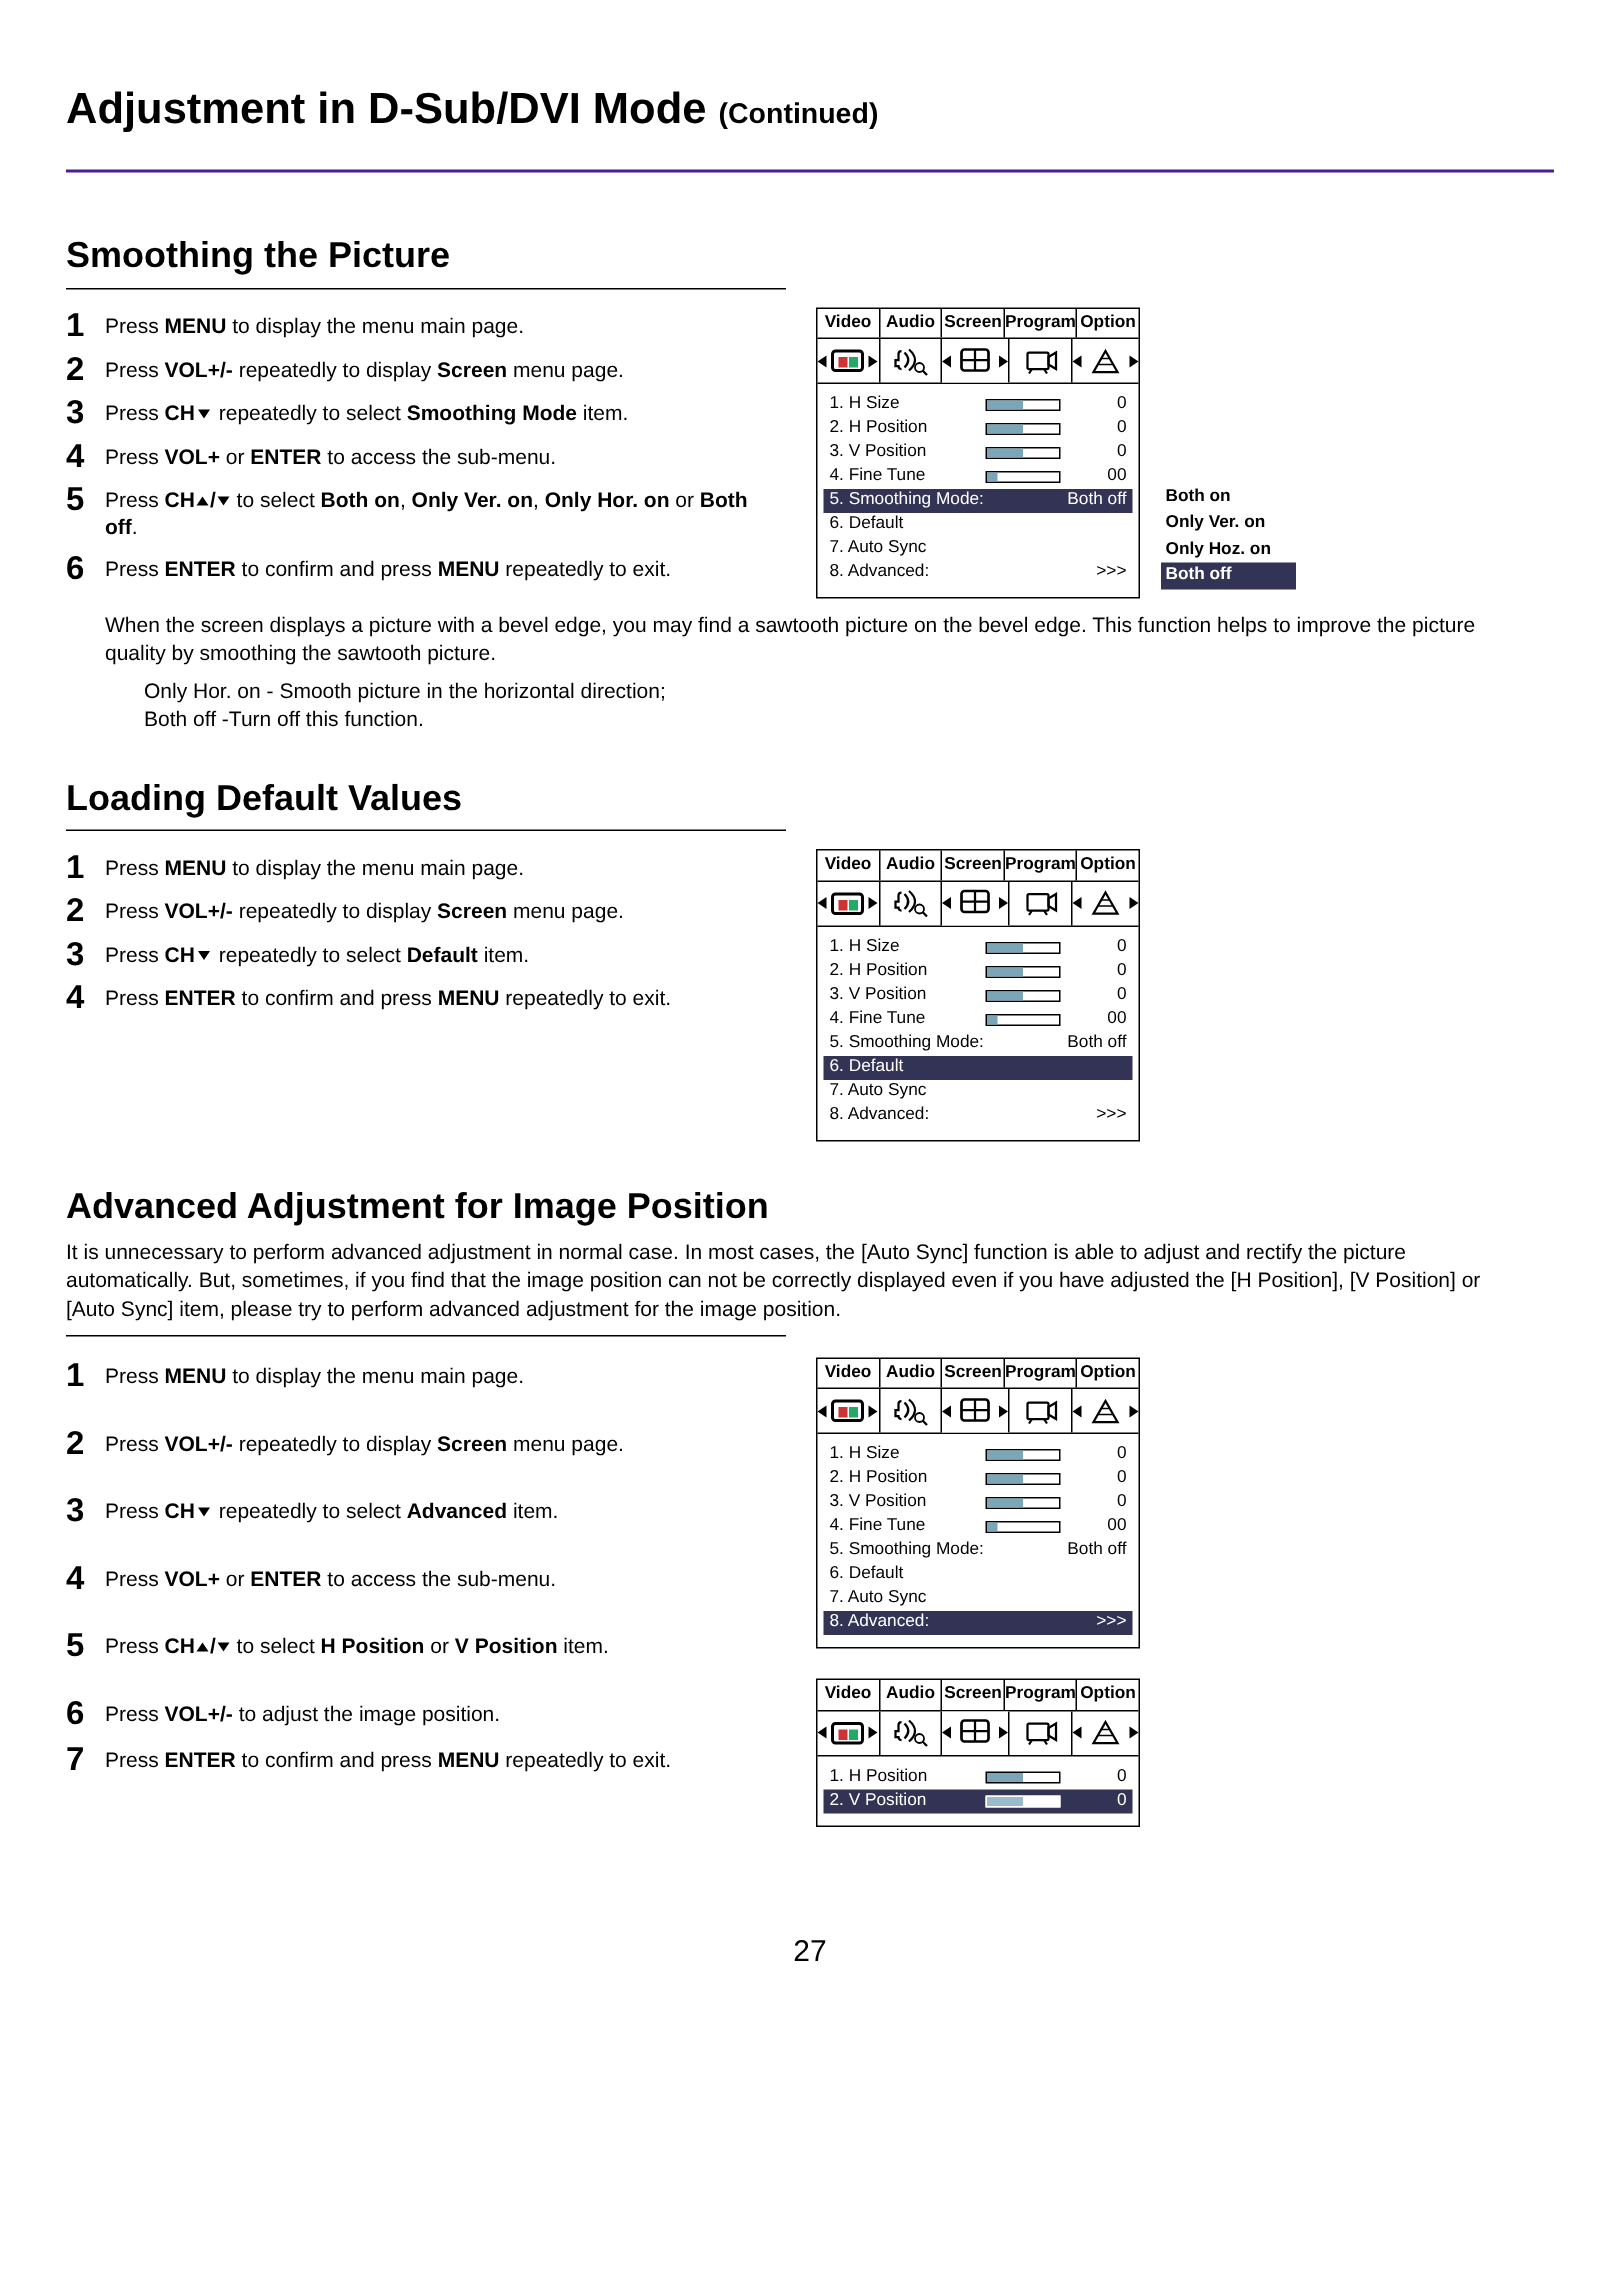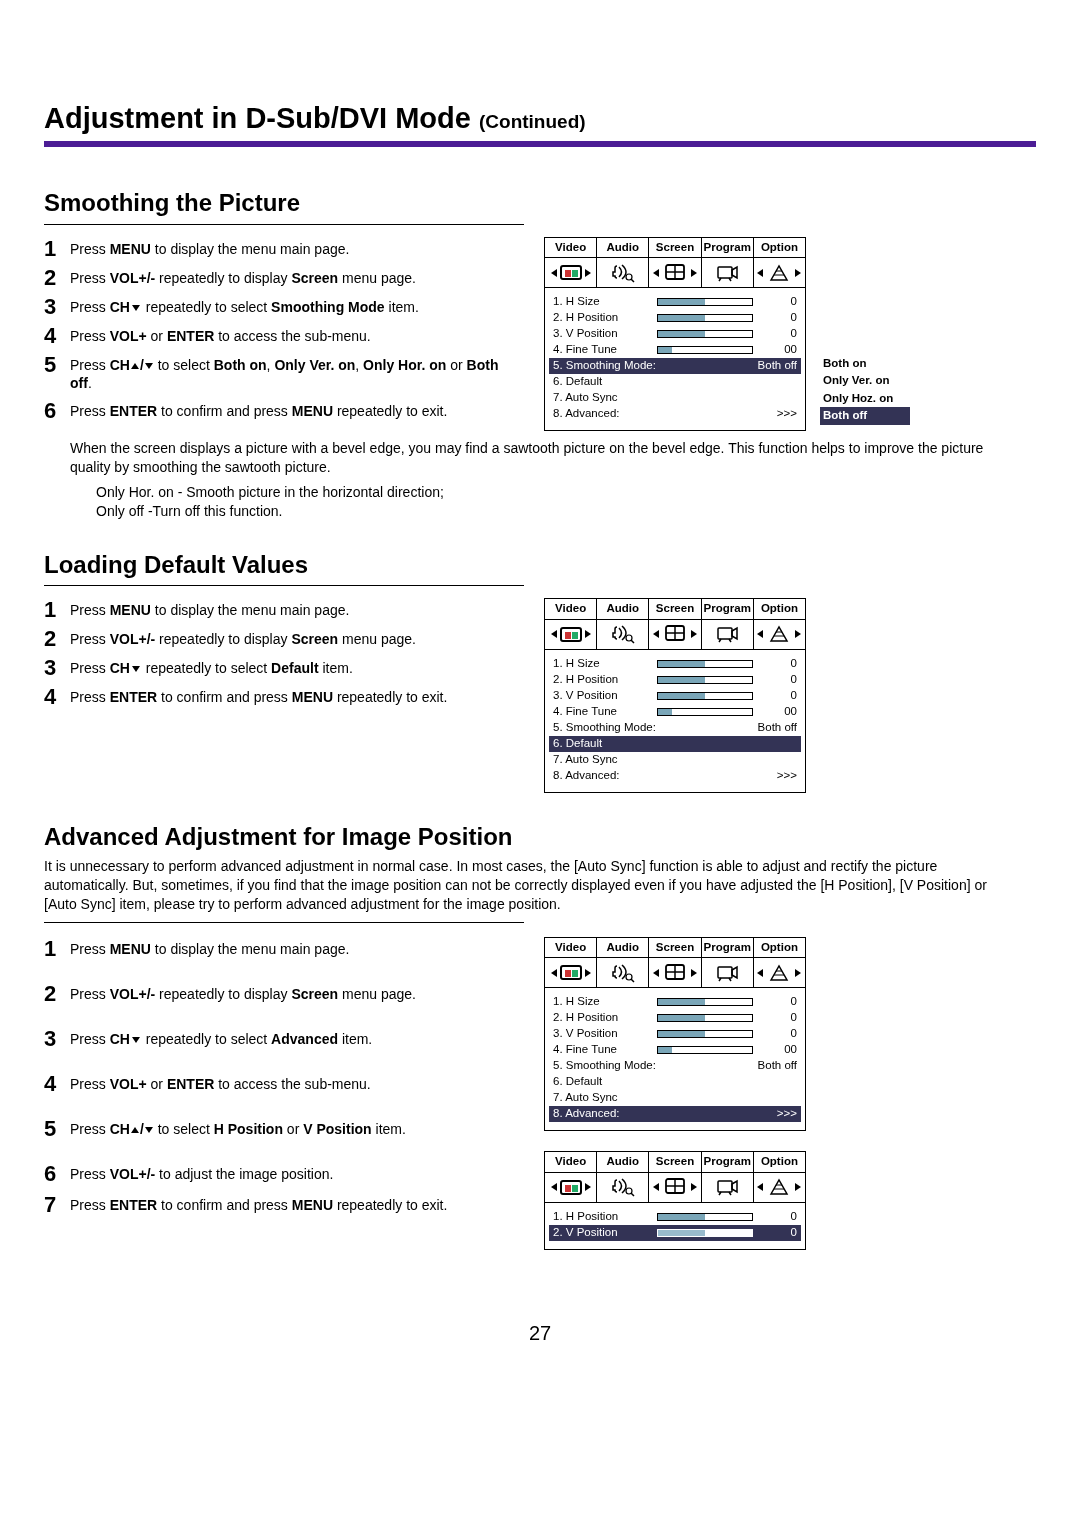--- a/index.html
+++ b/index.html
@@ -1,37 +1,37 @@
 <!DOCTYPE html>
 <html><head>
 <meta charset="utf-8">
 <style>
   * { box-sizing: border-box; margin: 0; padding: 0; }
   body { font-family: Arial, Helvetica, sans-serif; background: #fff; color: #000; width: 1080px; margin: 0 auto; padding: 54px 44px 40px 44px; font-size: 14px; line-height: 1.35; }
-  .page-title { font-size: 29px; font-weight: bold; border-bottom: 6px solid #4c1d95; padding-bottom: 3px; margin-bottom: 40px; margin-top: 45px; }
+  .page-title { font-size: 29px; font-weight: bold; border-bottom: 2px solid #4c1d95; padding-bottom: 20px; margin-bottom: 40px; }
   .page-title .sub { font-size: 19px; font-weight: bold; }
   .section-title { font-size: 24px; margin-bottom: 4px; }
   .hr-short { border: none; border-top: 1.5px solid #000; width: 480px; margin-bottom: 12px; }
   .hr-short-low { border: none; border-top: 1.5px solid #000; width: 480px; margin: 8px 0 14px 0; }
   .row { display: flex; align-items: flex-start; gap: 20px; }
   .left { flex: 0 0 480px; }
   .steps { list-style: none; }
   .steps li { display: flex; align-items: flex-start; margin-bottom: 6px; }
   .steps .num { font-size: 22px; font-weight: 600; width: 26px; flex-shrink: 0; line-height: 1; padding-top: 1px; }
   .steps .txt { padding-top: 3px; }
   .steps.spaced li { margin-bottom: 22px; }
   .explain { margin: 8px 0 0 26px; }
   .explain-sub { margin: 6px 0 0 52px; }
   .section-gap { height: 28px; }
   .para { margin-bottom: 6px; }
   .page-num { text-align: center; margin-top: 70px; font-size: 20px; }
 
   
   .osd-block { display: flex; align-items: flex-start; gap: 14px; }
-  .osd { border: 1px solid #000; width: 262px; font-size: 11.5px; background: #fff; }
+  .osd { border: 1px solid #000; width: 216px; font-size: 11.5px; background: #fff; }
   .osd-tabs { display: flex; border-bottom: 1px solid #000; }
   .osd-tab { flex: 1; text-align: center; border-right: 1px solid #000; font-weight: bold; padding: 2px 0; }
   .osd-tab:last-child { border-right: none; }
   .osd-icons { display: flex; border-bottom: 1px solid #000; height: 30px; }
   .osd-icon { flex: 1; border-right: 1px solid #000; display:flex; align-items:center; justify-content:center; }
   .osd-icon:last-child { border-right: none; }
   .osd-icon.active { background: #fff; }
   .osd-list { padding: 6px 8px 8px 8px; }
   .osd-item { display: flex; align-items: center; height: 16px; }
   .osd-label { flex: 0 0 100px; white-space: nowrap; }
@@ -206,21 +206,21 @@
       <div>Only Ver. on</div>
       <div>Only Hoz. on</div>
       <div class="hl">Both off</div>
     </div>
   </div>
 </div>
 
 <p class="explain" style="max-width:930px;">When the screen displays a picture with a bevel edge, you may find a sawtooth picture on the bevel edge. This function helps to improve the picture quality by smoothing the sawtooth picture.</p>
 <div class="explain-sub">
   <div>Only Hor. on - Smooth picture in the horizontal direction;</div>
-  <div>Only off -Turn off this function.</div>
+  <div>Both off -Turn off this function.</div>
 </div>
 
 <div class="section-gap"></div>
 
 <h2 class="section-title">Loading Default Values</h2>
 <hr class="hr-short">
 
 <div class="row">
   <div class="left">
     <ol class="steps">

